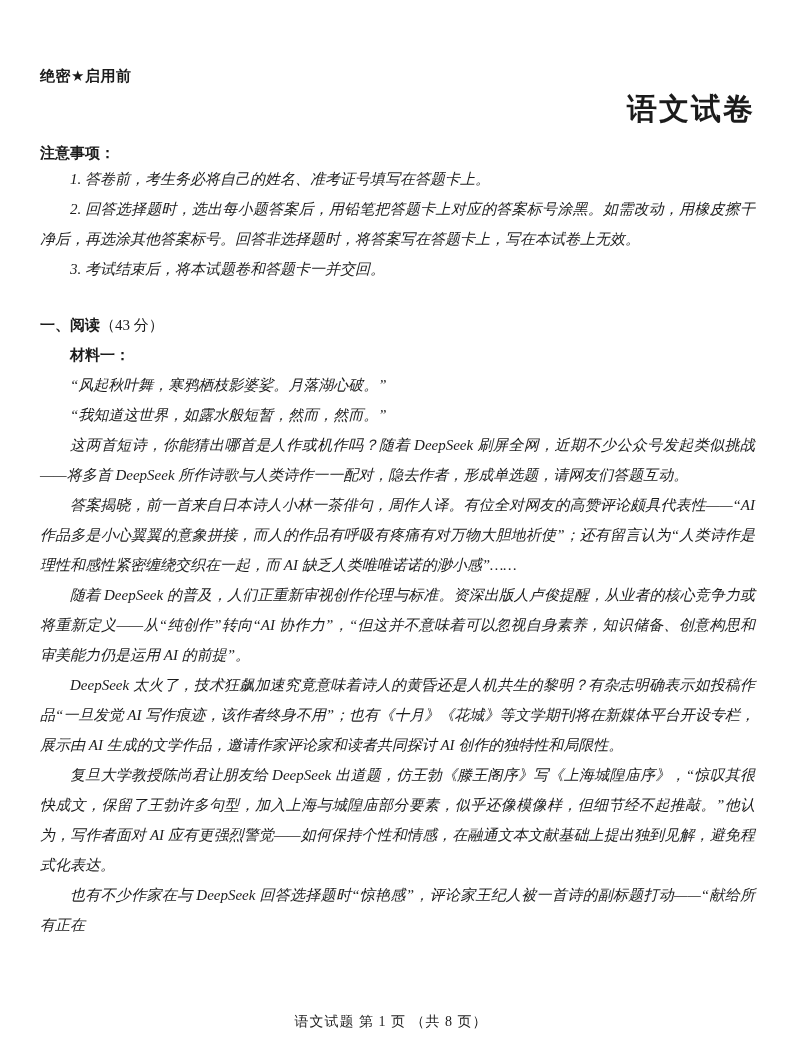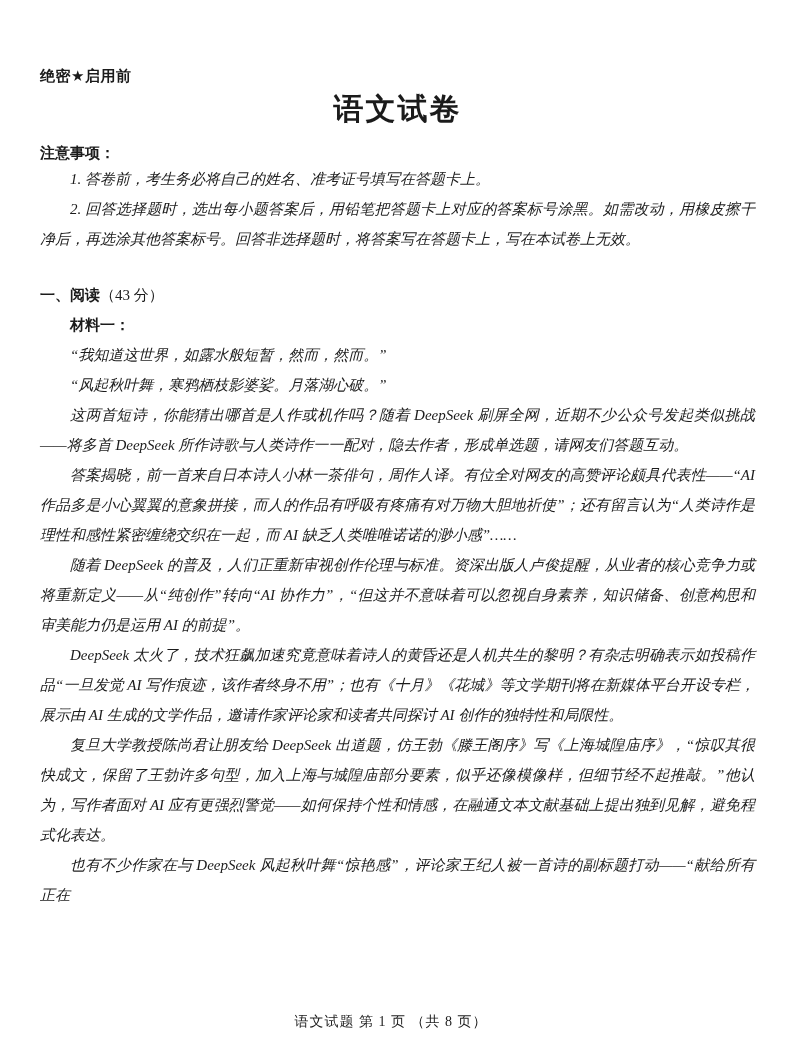--- a/index.html
+++ b/index.html
@@ -30,21 +30,21 @@
   }
   .title {
     text-align: center;
     font-size: 24px;
     font-weight: bold;
     line-height: 30px;
     margin-top: 14px;
     letter-spacing: 1px;
   }
   .subtitle {
-    text-align: center;
+    text-align: right;
     font-size: 30px;
     font-weight: bold;
     line-height: 38px;
     margin-top: 4px;
     letter-spacing: 2px;
   }
   .notice-heading {
     font-size: 15px;
     line-height: 22px;
     margin-top: 14px;
@@ -89,36 +89,37 @@
 
   <div class="classified hei">绝密★启用前</div>
 
 
   <div class="subtitle">语文试卷</div>
 
   <div class="notice">
     <div class="notice-heading hei">注意事项：</div>
     <p>1. 答卷前，考生务必将自己的姓名、准考证号填写在答题卡上。</p>
     <p>2. 回答选择题时，选出每小题答案后，用铅笔把答题卡上对应的答案标号涂黑。如需改动，用橡皮擦干净后，再选涂其他答案标号。回答非选择题时，将答案写在答题卡上，写在本试卷上无效。</p>
+    <p>3. 考试结束后，将本试题卷和答题卡一并交回。</p>
   </div>
 
   <div class="section-line section-part">
     <span class="hei">一、阅读</span><span>（43 分）</span>
   </div>
 
 
 
   <div class="material-label hei">材料一：</div>
 
   <div class="material">
+    <p>“风起秋叶舞，寒鸦栖枝影婆娑。月落湖心破。”</p>
     <p>“我知道这世界，如露水般短暂，然而，然而。”</p>
-    <p>“风起秋叶舞，寒鸦栖枝影婆娑。月落湖心破。”</p>
     <p>这两首短诗，你能猜出哪首是人作或机作吗？随着 DeepSeek 刷屏全网，近期不少公众号发起类似挑战——将多首 DeepSeek 所作诗歌与人类诗作一一配对，隐去作者，形成单选题，请网友们答题互动。</p>
     <p>答案揭晓，前一首来自日本诗人小林一茶俳句，周作人译。有位全对网友的高赞评论颇具代表性——“AI 作品多是小心翼翼的意象拼接，而人的作品有呼吸有疼痛有对万物大胆地祈使”；还有留言认为“人类诗作是理性和感性紧密缠绕交织在一起，而 AI 缺乏人类唯唯诺诺的渺小感”……</p>
     <p>随着 DeepSeek 的普及，人们正重新审视创作伦理与标准。资深出版人卢俊提醒，从业者的核心竞争力或将重新定义——从“纯创作”转向“AI 协作力”，“但这并不意味着可以忽视自身素养，知识储备、创意构思和审美能力仍是运用 AI 的前提”。</p>
     <p>DeepSeek 太火了，技术狂飙加速究竟意味着诗人的黄昏还是人机共生的黎明？有杂志明确表示如投稿作品“一旦发觉 AI 写作痕迹，该作者终身不用”；也有《十月》《花城》等文学期刊将在新媒体平台开设专栏，展示由 AI 生成的文学作品，邀请作家评论家和读者共同探讨 AI 创作的独特性和局限性。</p>
     <p>复旦大学教授陈尚君让朋友给 DeepSeek 出道题，仿王勃《滕王阁序》写《上海城隍庙序》，“惊叹其很快成文，保留了王勃许多句型，加入上海与城隍庙部分要素，似乎还像模像样，但细节经不起推敲。”他认为，写作者面对 AI 应有更强烈警觉——如何保持个性和情感，在融通文本文献基础上提出独到见解，避免程式化表达。</p>
-    <p>也有不少作家在与 DeepSeek 风起秋叶舞“惊艳感”，评论家王纪人被一首诗的副标题打动——“献给所有正在</p>
+    <p>也有不少作家在与 DeepSeek 回答选择题时“惊艳感”，评论家王纪人被一首诗的副标题打动——“献给所有正在</p>
   </div>
 
   <div class="footer">语文试题 第 1 页 （共 8 页）</div>
 
 </div>
 
 </body></html>

